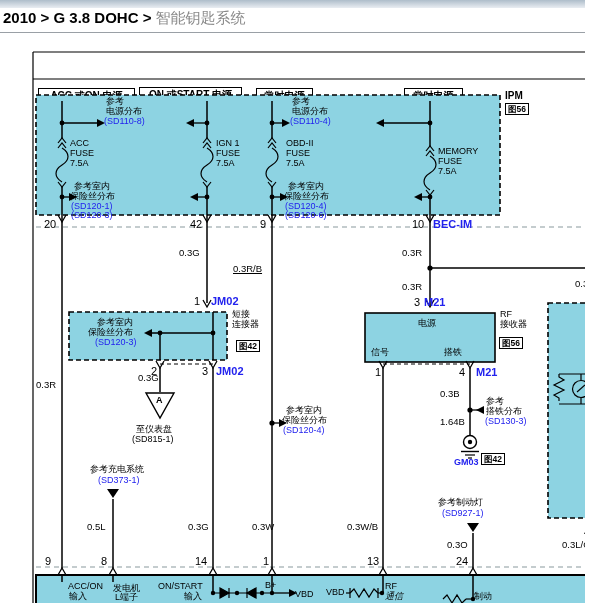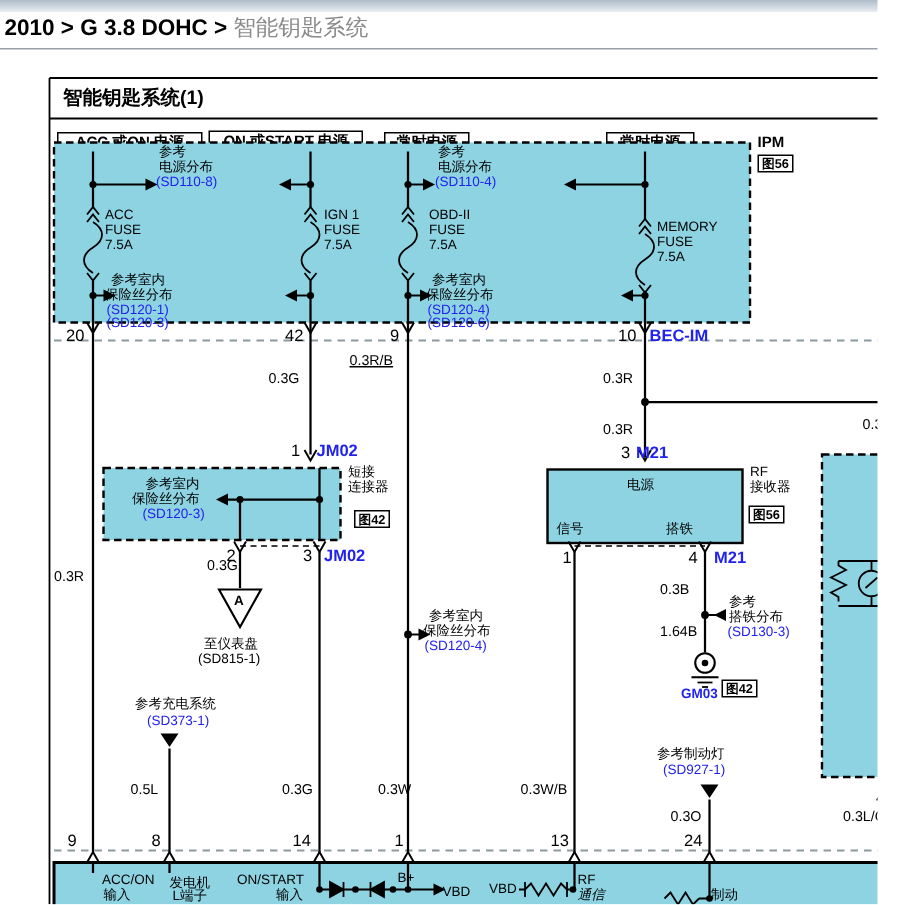--- a/index.html
+++ b/index.html
@@ -23,21 +23,20 @@
           line-height:10px;padding:0 2px;font-weight:bold;}
 </style>
 </head>
 <body>
 
 <div id="stage">
   <div id="topbar"></div>
   <div id="crumb"><span>2010 &gt; G 3.8 DOHC &gt; </span><span class="cur">智能钥匙系统</span></div>
   <div id="crumbline"></div>
 
-  <div class="title">智能钥匙系统(1)</div>
 
   <div class="pwr" style="left:38px;top:88px;width:95px;">ACC 或ON 电源</div>
   <div class="pwr" style="left:139px;top:87px;width:101px;">ON 或START 电源</div>
   <div class="pwr" style="left:256px;top:88px;width:55px;">常时电源</div>
   <div class="pwr" style="left:404px;top:88px;width:57px;">常时电源</div>
 
   <svg width="603" height="603" viewBox="0 0 603 603">
     <g stroke="#000" fill="none" stroke-width="1.2">
       <line x1="33" y1="52" x2="603" y2="52"></line>
       <line x1="33" y1="52" x2="33" y2="603"></line>
@@ -255,21 +254,21 @@
   <div class="lbl blue" style="left:285px;top:201px;">(SD120-4)</div>
   <div class="lbl blue" style="left:285px;top:210px;">(SD120-6)</div>
 
   <div class="lbl pin" style="left:44px;top:219px;">20</div>
   <div class="lbl pin" style="left:190px;top:219px;">42</div>
   <div class="lbl pin" style="left:260px;top:219px;">9</div>
   <div class="lbl pin" style="left:412px;top:219px;">10</div>
   <div class="lbl pin blue b" style="left:433px;top:219px;">BEC-IM</div>
 
   <div class="lbl wire" style="left:179px;top:248px;">0.3G</div>
-  <div class="lbl wire" style="left:233px;top:236px;text-decoration:underline;">0.3R/B</div>
+  <div class="lbl wire" style="left:233px;top:264px;text-decoration:underline;">0.3R/B</div>
   <div class="lbl wire" style="left:402px;top:248px;">0.3R</div>
   <div class="lbl wire" style="left:402px;top:282px;">0.3R</div>
   <div class="lbl wire" style="left:575px;top:279px;">0.3R</div>
   <div class="lbl wire" style="left:36px;top:380px;">0.3R</div>
   <div class="lbl wire" style="left:138px;top:373px;">0.3G</div>
   <div class="lbl wire" style="left:87px;top:522px;">0.5L</div>
   <div class="lbl wire" style="left:188px;top:522px;">0.3G</div>
   <div class="lbl wire" style="left:252px;top:522px;">0.3W</div>
   <div class="lbl wire" style="left:347px;top:522px;text-align:right;">0.3W/B</div>
   <div class="lbl wire" style="left:440px;top:389px;">0.3B</div>

